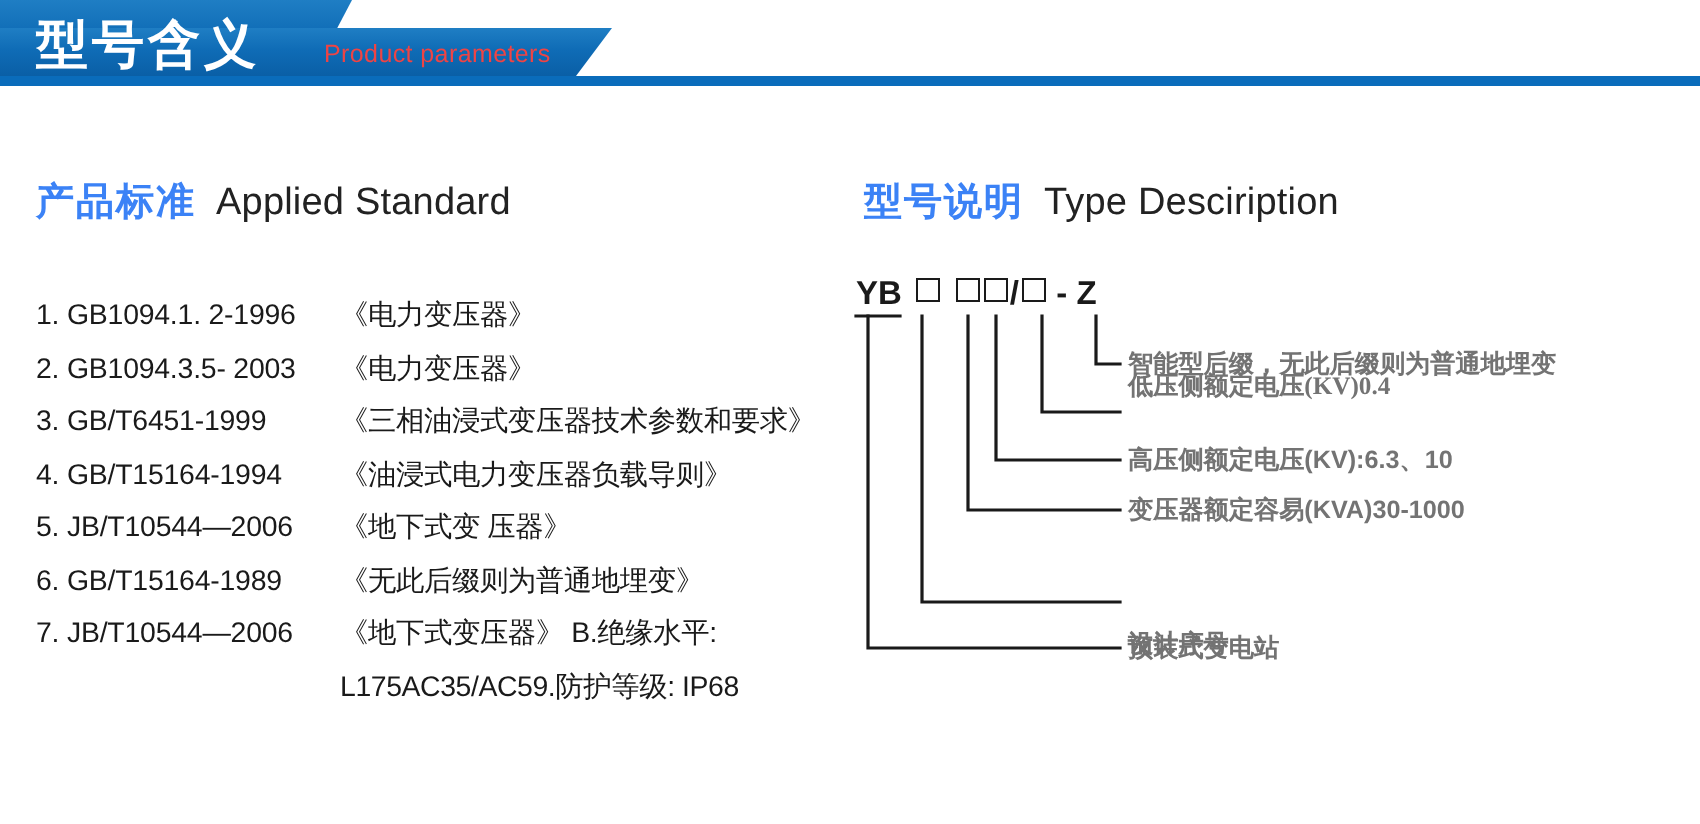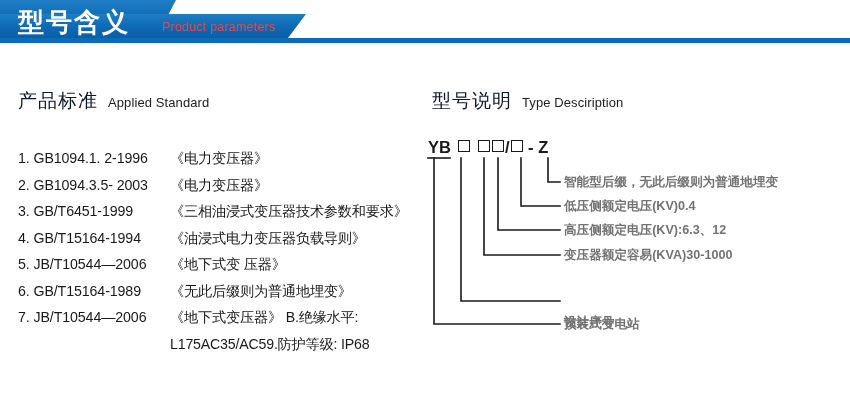--- a/index.html
+++ b/index.html
@@ -47,26 +47,26 @@
     margin-left: 20px;
   }
 
   
   .sect-head {
     position: absolute;
     white-space: nowrap;
   }
   .sect-head .cn {
     font-size: 19px;
-    font-weight: normal;
-    color: #0f172a;
+    font-weight: bold;
+    color: #3b82f6;
     letter-spacing: 1px;
   }
   .sect-head .en {
-    font-size: 13px;
+    font-size: 19px;
     color: #222;
     margin-left: 10px;
     letter-spacing: .1px;
   }
   #std-head { left: 18px; top: 88px; }
   #type-head { left: 432px; top: 88px; }
 
   
   .std-list {
     position: absolute;
@@ -222,18 +222,18 @@
 
       <path d="M78,20 L78,92 L140,92"></path>
 
       <path d="M101,20 L101,68 L140,68"></path>
 
       <path d="M128,20 L128,44 L140,44"></path>
     </g>
   </svg>
 
   <div class="callout" style="left:144px; top:36px;">智能型后缀，无此后缀则为普通地埋变</div>
-  <div class="callout" style="left:144px; top:60px;">低压侧额定电压(KV)0.4</div>
-  <div class="callout" style="left:144px; top:84px;">高压侧额定电压(KV):6.3、12</div>
+  <div class="callout" style="left:144px; top:47px;font-family:Liberation Serif, serif;">低压侧额定电压(KV)0.4</div>
+  <div class="callout" style="left:144px; top:84px;">高压侧额定电压(KV):6.3、10</div>
   <div class="callout" style="left:144px; top:109px;">变压器额定容易(KVA)30-1000</div>
   <div class="callout" style="left:144px; top:155px;margin-top:21px;">设计序号</div>
   <div class="callout" style="left:144px; top:178px;">预装式变电站</div>
 </div>
 
 </body></html>

